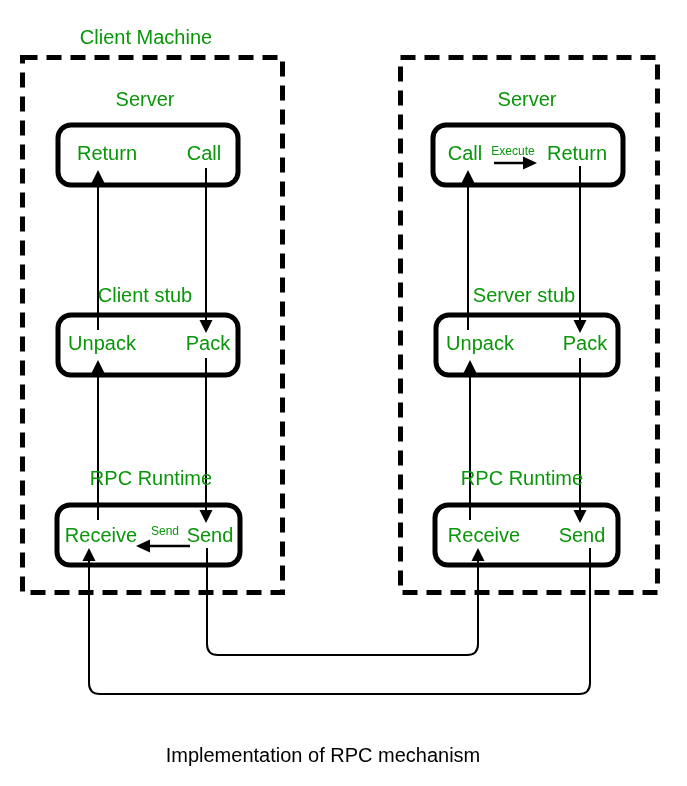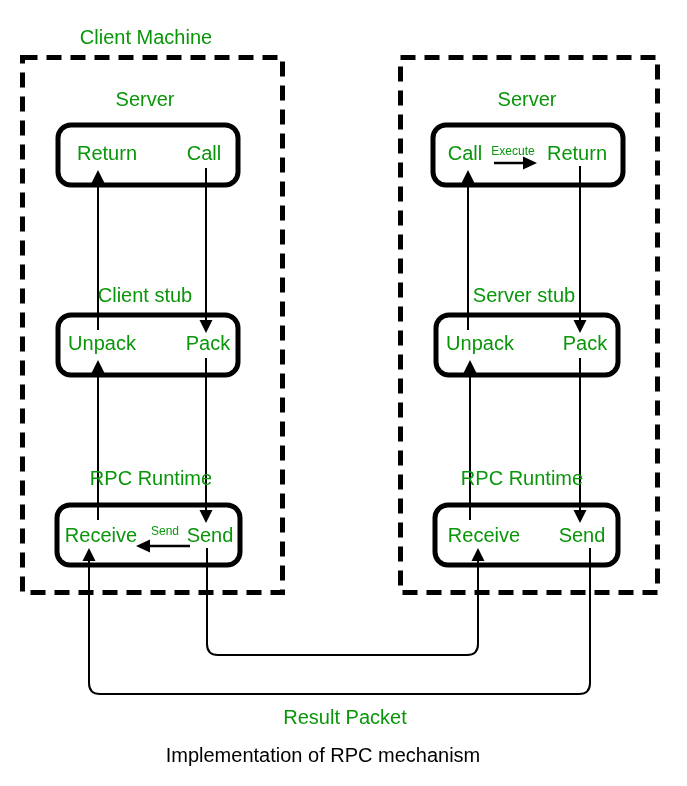--- a/index.html
+++ b/index.html
@@ -92,16 +92,15 @@
   <div class="lbl" style="left:465px;top:142px;">Call</div>
   <div class="lbl small" style="left:513px;top:144px;">Execute</div>
   <div class="lbl" style="left:577px;top:142px;">Return</div>
   <div class="lbl" style="left:524px;top:284px;text-align:center;">Server stub</div>
   <div class="lbl" style="left:480px;top:332px;">Unpack</div>
   <div class="lbl" style="left:585px;top:332px;">Pack</div>
   <div class="lbl" style="left:522px;top:467px;">RPC Runtime</div>
   <div class="lbl" style="left:484px;top:524px;">Receive</div>
   <div class="lbl" style="left:582px;top:524px;">Send</div>
 
-  <div class="lbl" style="left:345px;top:706px;">Result Packet</div>
   <div class="lbl black" style="left:323px;top:744px;">Implementation of RPC mechanism</div>
 
 </div>
 
 </body></html>

